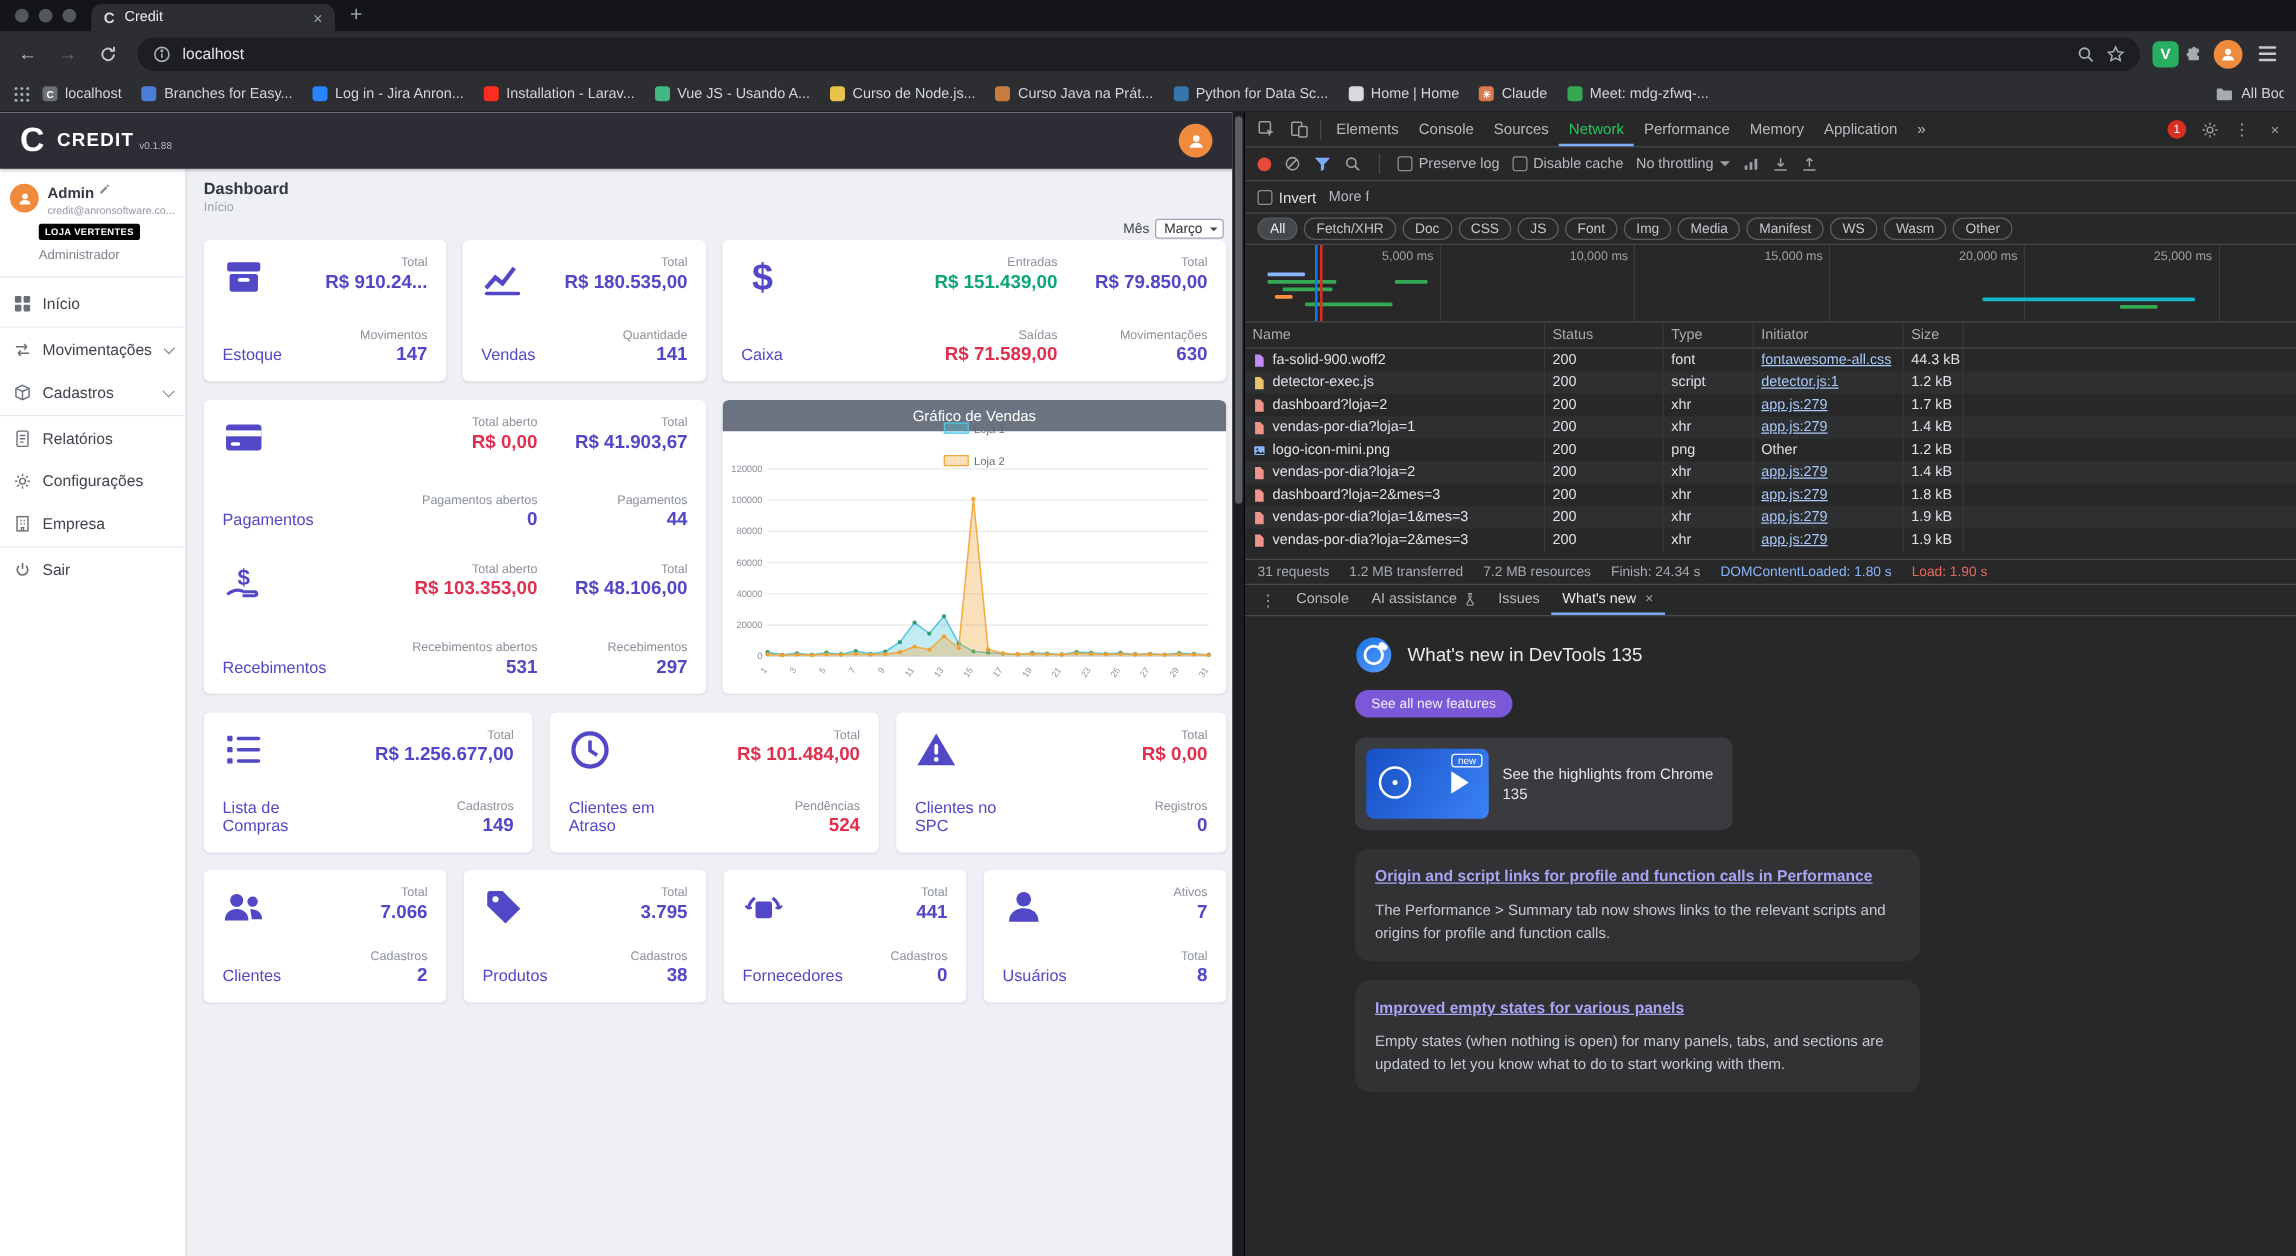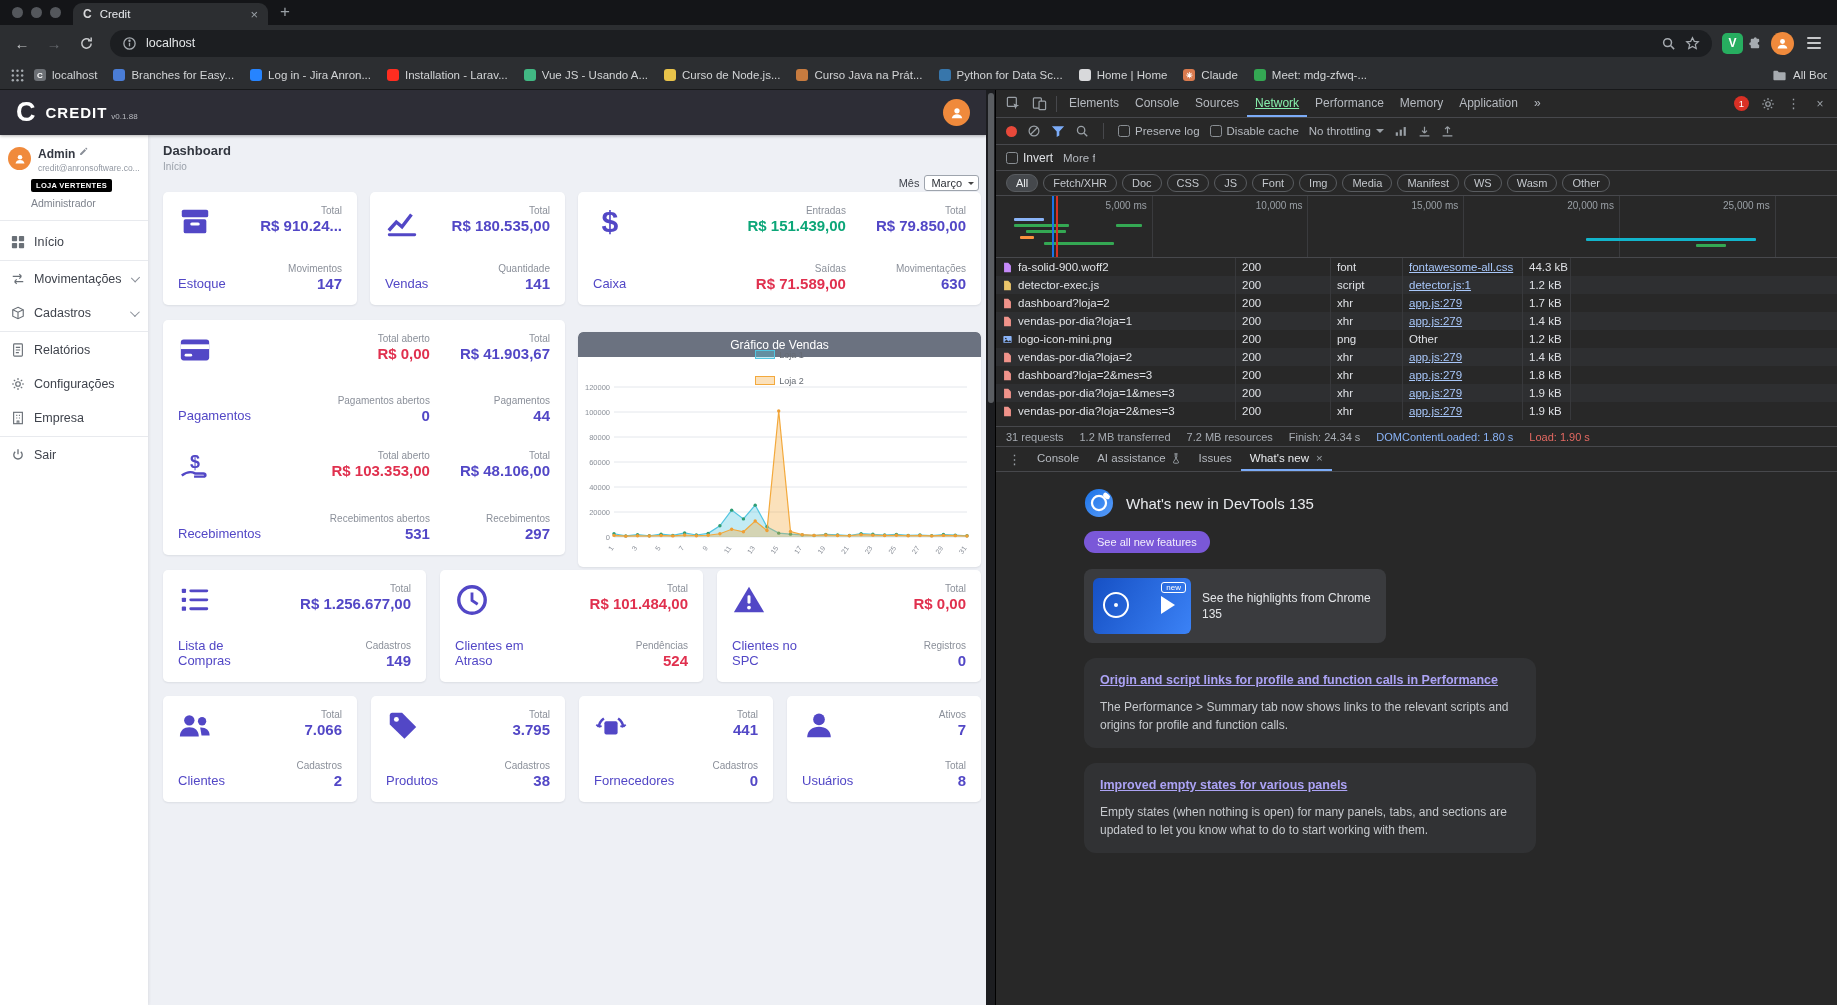--- a/index.html
+++ b/index.html
@@ -74,21 +74,21 @@
   .chart-legend{height:22px;display:flex;align-items:center;justify-content:center;gap:16px;font-size:9px;color:#666b73;flex-direction:column;}
   .lsw{display:inline-block;width:20px;height:9px;border:1px solid;margin-right:4px;vertical-align:-1px;}
   .scrollstrip{position:absolute;left:986px;top:90px;width:9px;bottom:0;background:#1c1d20;}
   .scrollthumb{position:absolute;left:1.5px;top:3px;width:6px;height:310px;border-radius:3px;background:#5a5d61;}
 
   
   .devtools{position:absolute;left:995px;top:90px;right:0;bottom:0;background:#282828;color:#dfe1e5;font-size:12px;display:flex;flex-direction:column;border-left:1px solid #000;}
   .dt-tabs{height:28px;display:flex;align-items:center;border-bottom:1px solid #47484c;padding:0 4px;flex:0 0 auto;}
   .dt-ibtn{width:26px;height:26px;display:flex;align-items:center;justify-content:center;color:#9aa0a6;}
   .dt-tab{padding:0 8px;height:100%;display:flex;align-items:center;color:#b6bac0;border-bottom:2px solid transparent;white-space:nowrap;}
-  .dt-tab.active{color:#86efac;border-bottom-color:#7cacf8;text-decoration:underline;}
+  .dt-tab.active{color:#22c55e;border-bottom-color:#7cacf8;}
   .dt-vdiv{width:1px;height:16px;background:#47484c;margin:0 4px;}
   .errbadge{min-width:15px;height:15px;border-radius:8px;background:#d93025;color:#fff;font-size:9.5px;display:flex;align-items:center;justify-content:center;padding:0 4px;margin:0 6px;}
   .dt-row2{height:27px;display:flex;align-items:center;gap:10px;padding:0 10px;border-bottom:1px solid #47484c;flex:0 0 auto;color:#b6bac0;font-size:11.5px;}
   .rec{width:11px;height:11px;border-radius:50%;background:#e8493a;}
   .cb{width:12px;height:12px;border:1px solid #8a8f94;border-radius:2.5px;flex:0 0 auto;}
   .cblbl{display:flex;align-items:center;gap:5px;white-space:nowrap;}
   .ddown{display:flex;align-items:center;gap:5px;white-space:nowrap;}
   .caret{width:0;height:0;border:4px solid transparent;border-top-color:#9aa0a6;margin-top:4px;}
   .dt-filter{height:26px;display:flex;align-items:center;gap:10px;padding:0 10px;border-bottom:1px solid #47484c;flex:0 0 auto;}
   .finput{flex:1;height:19px;background:#35363a;border-radius:4px;display:flex;align-items:center;gap:6px;padding:0 8px;color:#9ca1a7;font-size:11.5px;}
@@ -511,21 +511,21 @@
               </div>
               <div class="stat">
                 <div class="slabel">Recebimentos</div>
                 <div class="sval v-purple">297</div>
               </div>
             </div>
         </div>
       </div>
     </div>
 
-    <div class="card chart-card" style="left:430px;top:197px;width:403px;height:235px">
+    <div class="card chart-card" style="left:430px;top:185px;width:403px;height:235px">
       <div class="chart-head">Gráfico de Vendas</div>
       <div class="chart-legend" id="chart-legend">
           <span><span class="lsw" style="background: rgba(82, 197, 224, 0.35); border-color: rgb(82, 197, 224);"></span><span>Loja 1</span></span>
           <span><span class="lsw" style="background: rgba(243, 169, 60, 0.35); border-color: rgb(243, 169, 60);"></span><span>Loja 2</span></span>
         </div>
       <svg id="vendas-chart" width="399" height="186">
           <line x1="36" y1="158" x2="389" y2="158" stroke="#e4e7ec" stroke-width="1"></line>
           <text x="32" y="160.5" text-anchor="end" font-size="7.5" fill="#8b9099" font-family="Liberation Sans,sans-serif">0</text>
           <line x1="36" y1="133" x2="389" y2="133" stroke="#e4e7ec" stroke-width="1"></line>
           <text x="32" y="135.5" text-anchor="end" font-size="7.5" fill="#8b9099" font-family="Liberation Sans,sans-serif">20000</text>
@@ -917,20 +917,28 @@
       <div class="ovbar" style="left: 30px; top: 34px; width: 40px; background: rgb(52, 168, 83);"></div>
       <div class="ovbar" style="left: 24px; top: 40px; width: 14px; background: rgb(250, 144, 62);"></div>
       <div class="ovbar" style="left: 48px; top: 46px; width: 70px; background: rgb(52, 168, 83);"></div>
       <div class="ovbar" style="left: 120px; top: 28px; width: 26px; background: rgb(52, 168, 83);"></div>
       <div class="ovbar" style="left: 590px; top: 42px; width: 170px; background: rgb(18, 181, 203);"></div>
       <div class="ovbar" style="left: 700px; top: 48px; width: 30px; background: rgb(52, 168, 83);"></div>
       <div class="ovline" style="left: 56px; background: rgb(26, 115, 232);"></div>
       <div class="ovline" style="left: 60px; background: rgb(217, 48, 37);"></div>
     </div>
 
+  <div class="dt-thead" id="dt-thead">
+      <div class="dt-cell c-name">Name</div>
+      <div class="dt-cell c-status">Status</div>
+      <div class="dt-cell c-type">Type</div>
+      <div class="dt-cell c-init">Initiator</div>
+      <div class="dt-cell c-size">Size</div>
+      <div class="dt-cell c-fill"></div>
+    </div>
   <div class="dt-rows" id="dt-rows">
       <div class="dt-reqrow">
         <div class="dt-cell c-name">
           <span class="ticon">
             <svg width="11" height="11" viewBox="0 0 16 16" fill="#c58af9">
               <path d="M3 1h6l4 4v10H3z"></path>
             </svg>
           </span>
           <span>fa-solid-900.woff2</span>
         </div>

